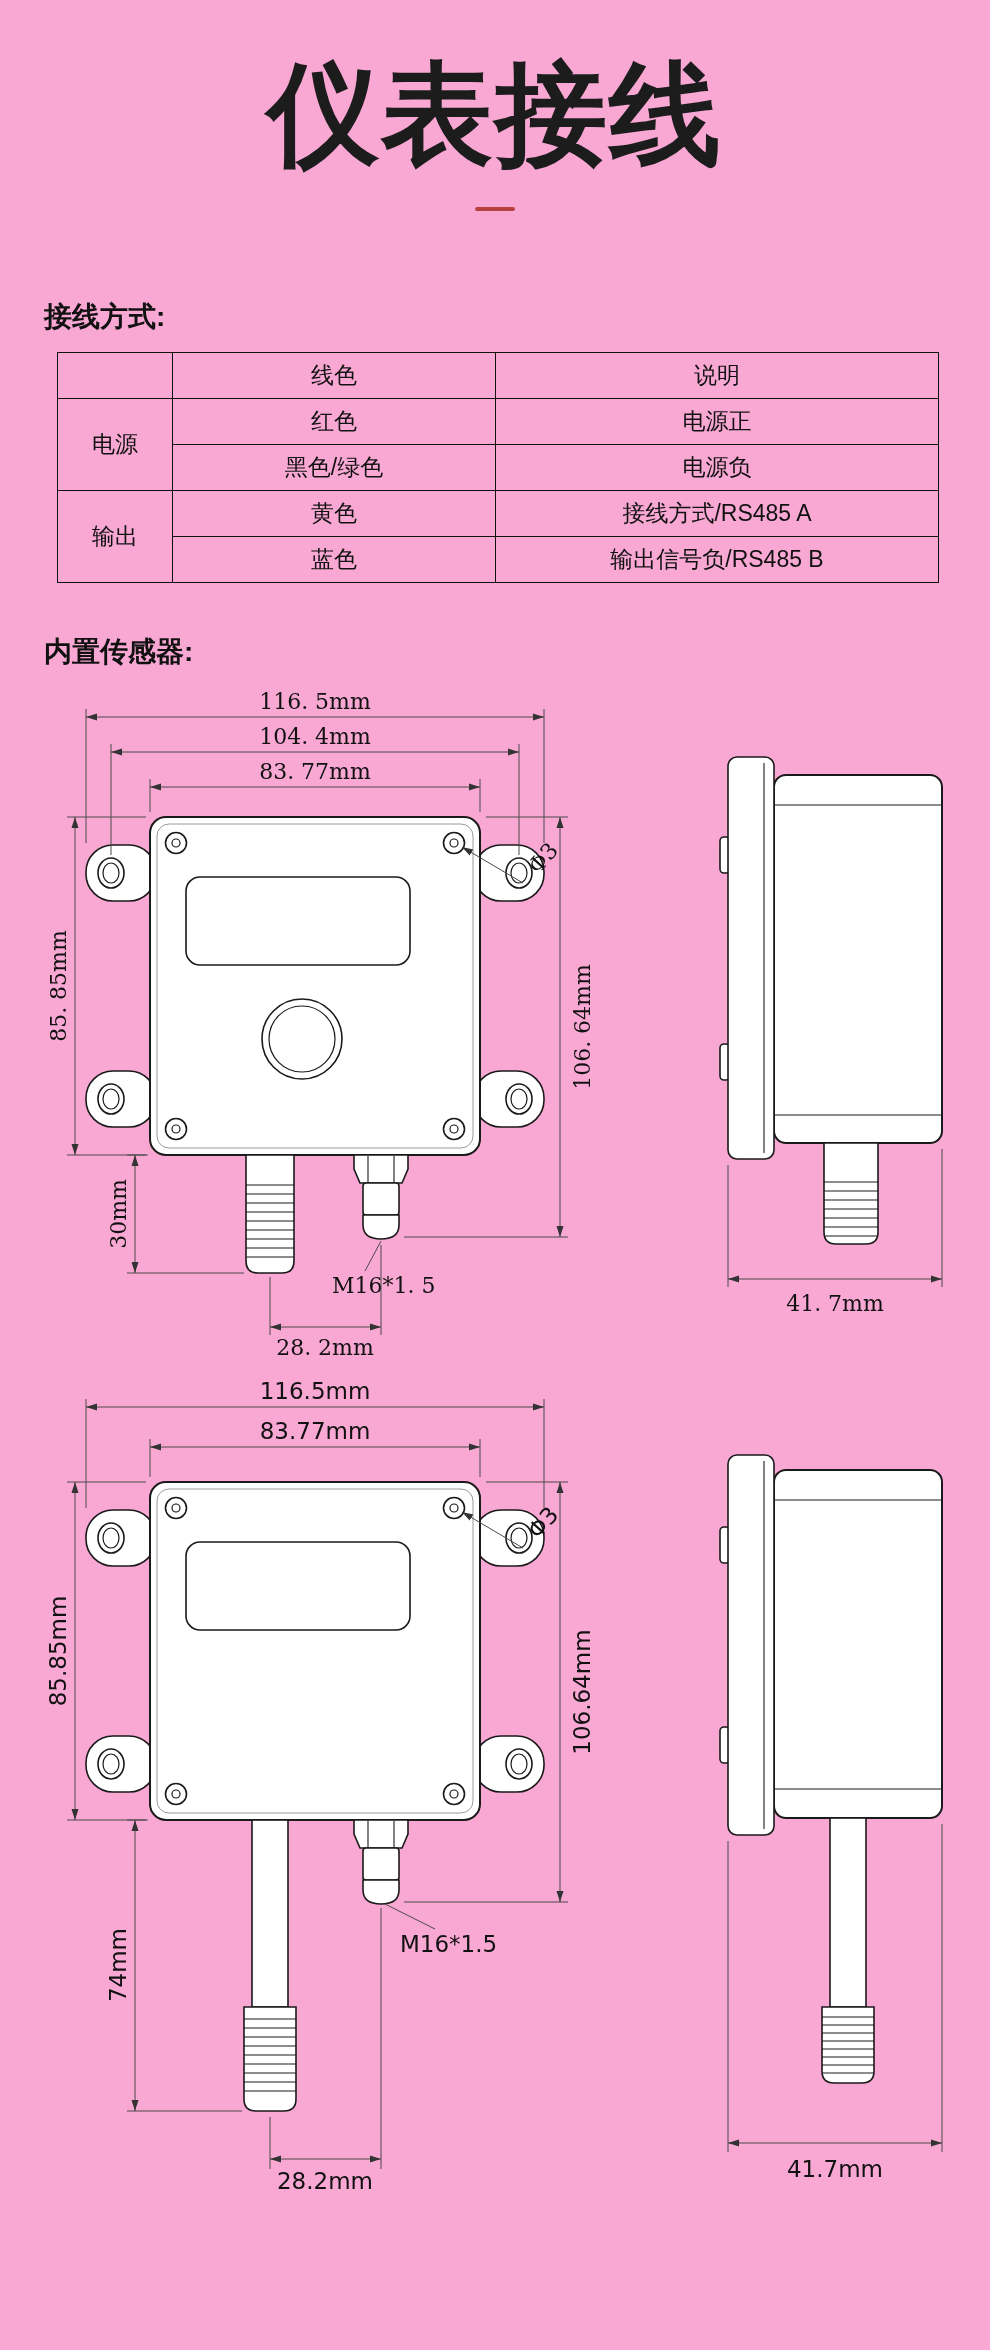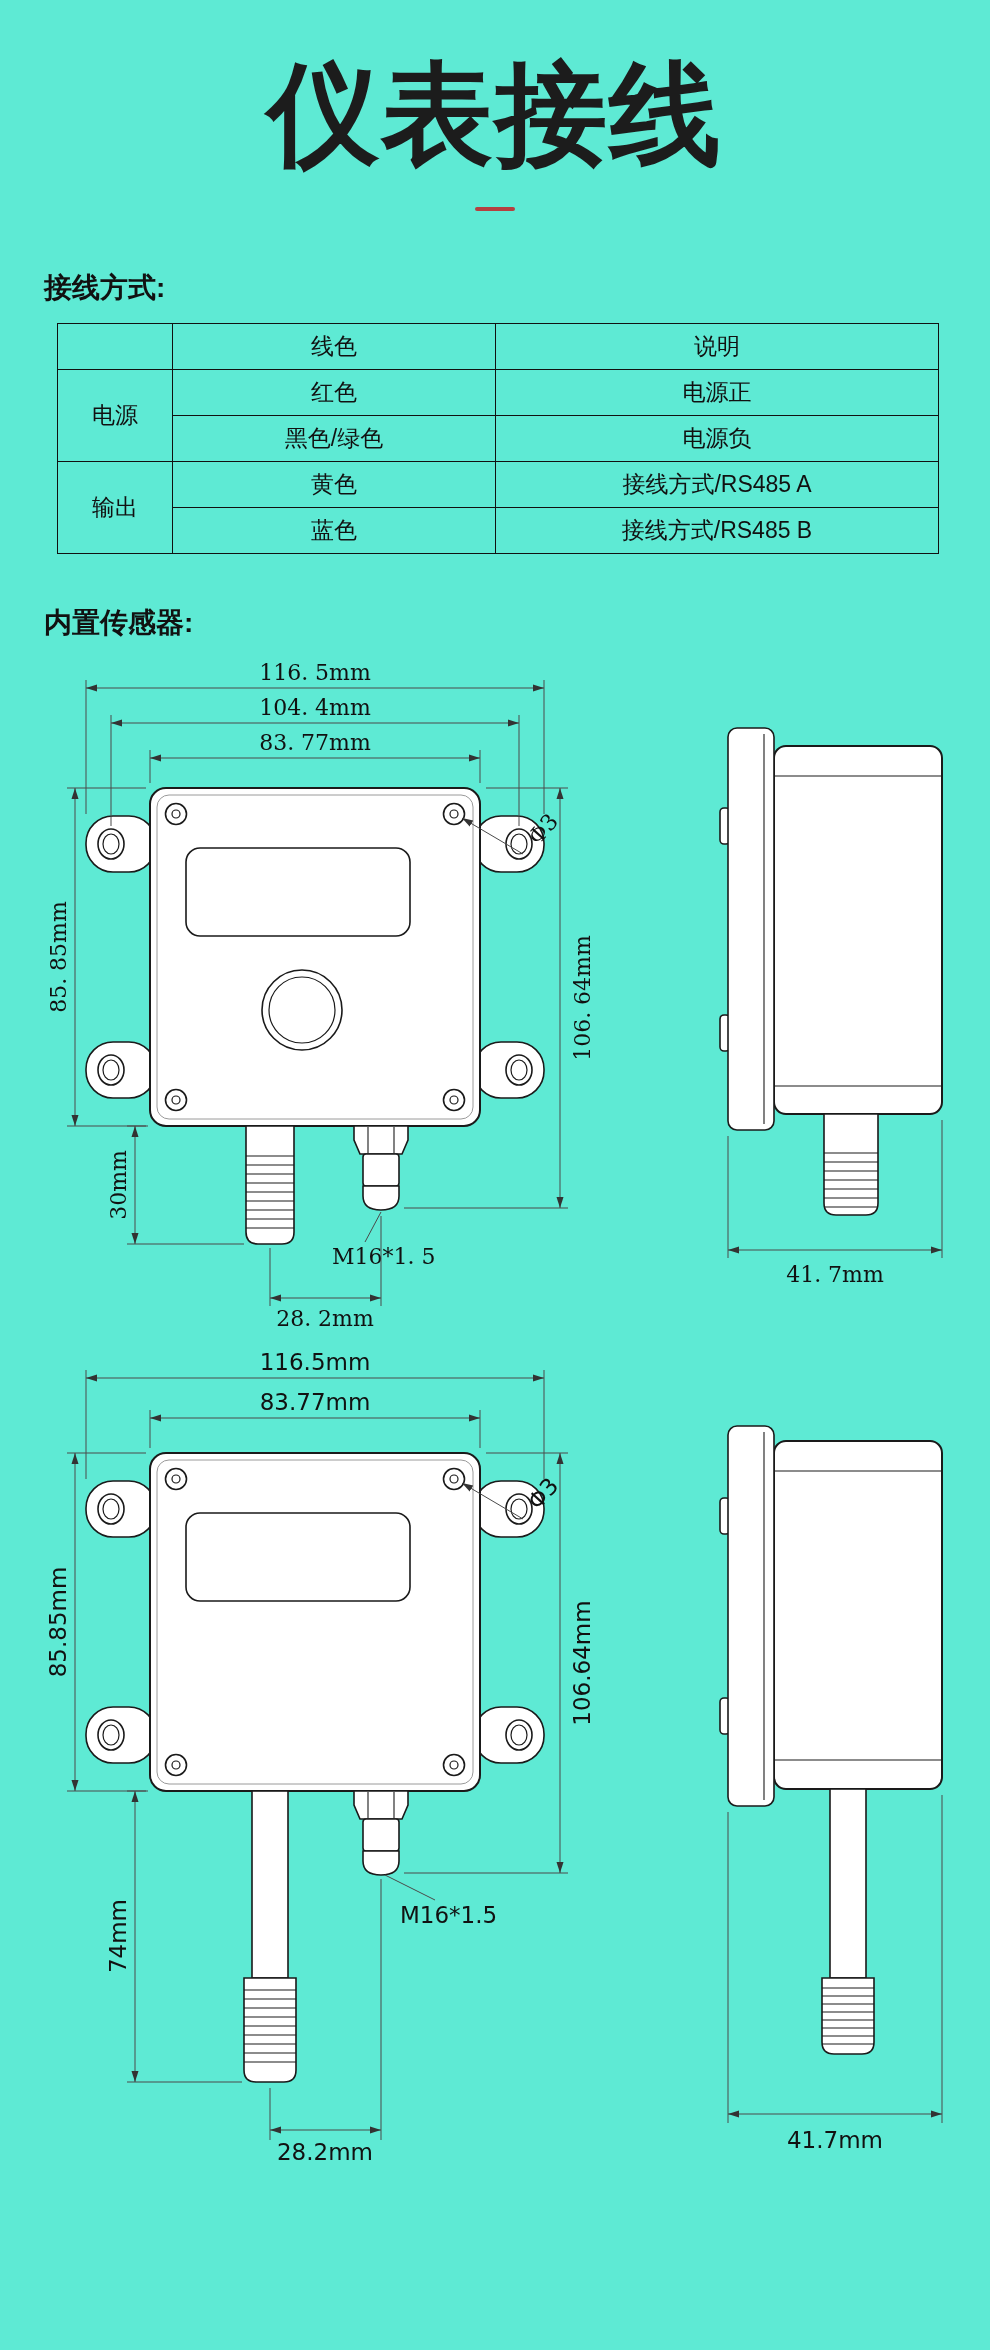--- a/index.html
+++ b/index.html
@@ -1,24 +1,24 @@
 <!DOCTYPE html>
 <html><head>
 <meta charset="utf-8">
 <style>
   html,body{margin:0;padding:0;background:#ffffff;}
   body{width:990px;font-family:"Liberation Sans","DejaVu Sans",sans-serif;color:#111;}
-  .page{width:990px;min-height:2350px;background:#5eead4;padding-top:52px;box-sizing:border-box;}
+  .page{width:990px;min-height:2350px;background:#f9a8d4;padding-top:52px;box-sizing:border-box;}
 
   .title{margin:0;text-align:center;font-size:112px;line-height:1.12;font-weight:900;
          letter-spacing:2px;color:#1c1c1c;font-family:"Liberation Sans","DejaVu Sans",sans-serif;}
   .title-dash{width:40px;height:4px;background:#b54040;margin:30px auto 0 auto;border-radius:2px;}
 
   .section-label{margin:50px 0 16px 44px;font-size:28px;font-weight:700;color:#111;}
-  .section-label.first{margin-top:58px;}
+  .section-label.first{margin-top:87px;}
 
   table.wiring{border-collapse:collapse;margin-left:57px;width:881px;table-layout:fixed;}
   table.wiring td{border:1.5px solid #111;text-align:center;vertical-align:middle;
                   font-size:23px;height:45px;padding:0 6px;color:#111;}
   .col-group{width:115px;}
   .col-color{width:323px;}
   .col-desc{width:443px;}
 
   svg{display:block;}
   .o  {fill:#ffffff;stroke:#1a1a1a;stroke-width:2;}
@@ -63,21 +63,21 @@
         <td>黑色/绿色</td>
         <td>电源负</td>
       </tr>
       <tr>
         <td rowspan="2">输出</td>
         <td>黄色</td>
         <td>接线方式/RS485 A</td>
       </tr>
       <tr>
         <td>蓝色</td>
-        <td>接线方式/RS485 B</td>
+        <td>输出信号负/RS485 B</td>
       </tr>
     </tbody>
   </table>
 
   <div class="section-label">内置传感器:</div>
 
   <svg width="990" height="690" viewBox="0 0 990 690">
     <defs>
       <marker id="m1e" markerWidth="12" markerHeight="10" refX="11" refY="5" orient="auto" markerUnits="userSpaceOnUse">
         <path d="M0,1.5 L11,5 L0,8.5 Z" fill="#333"></path>

